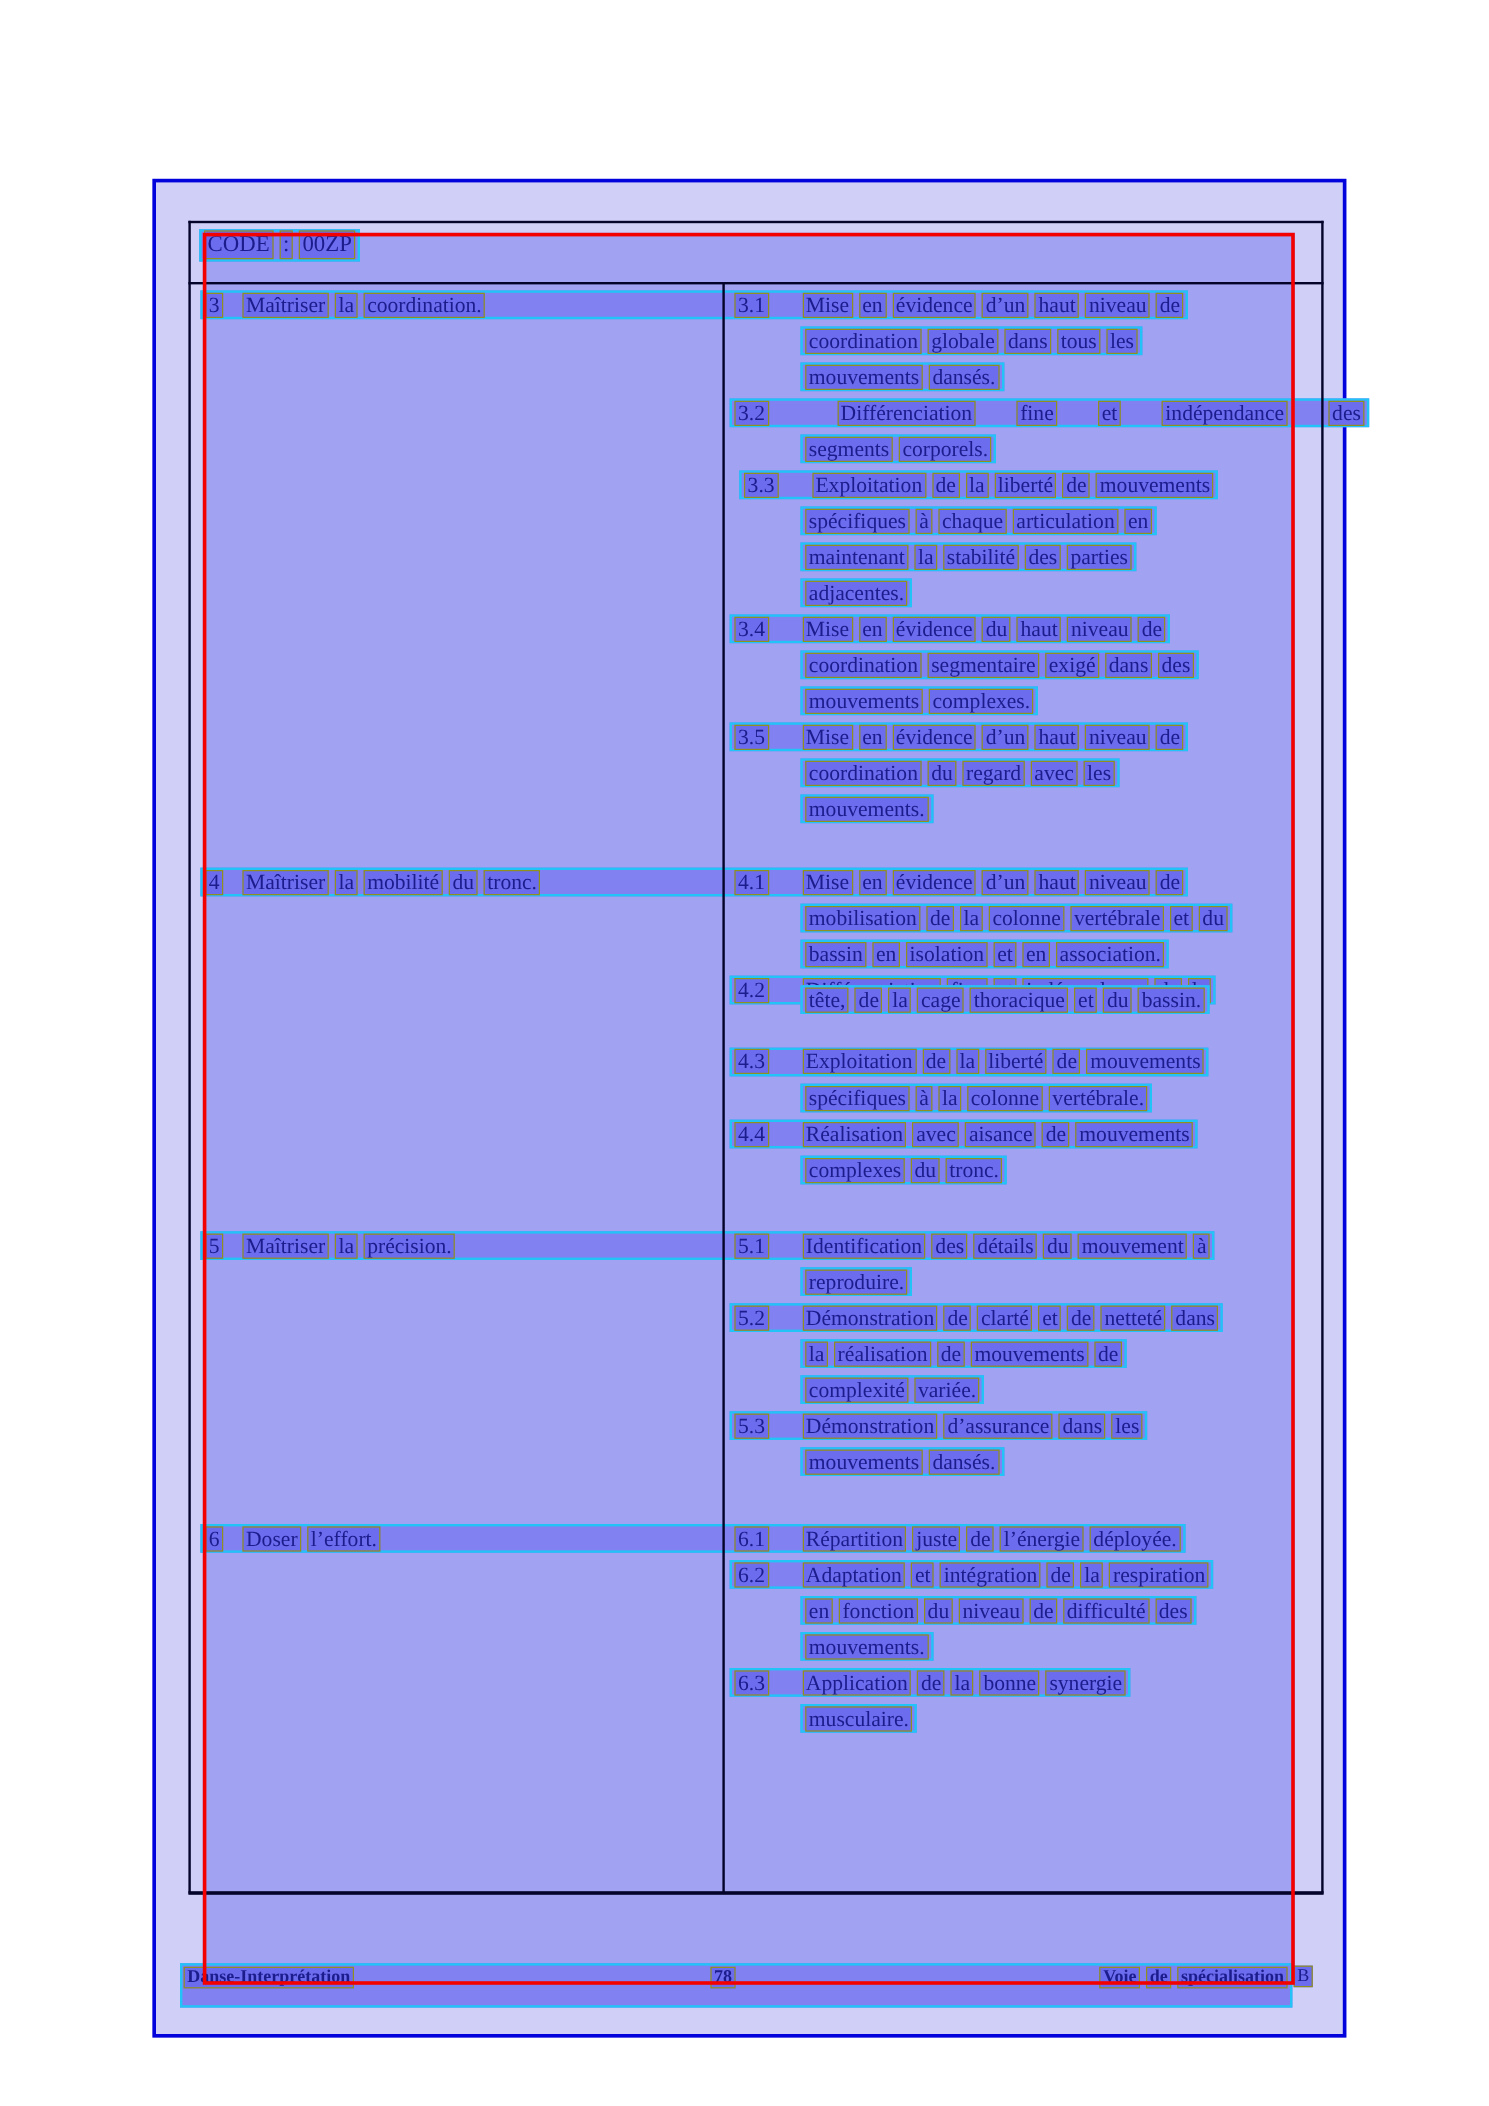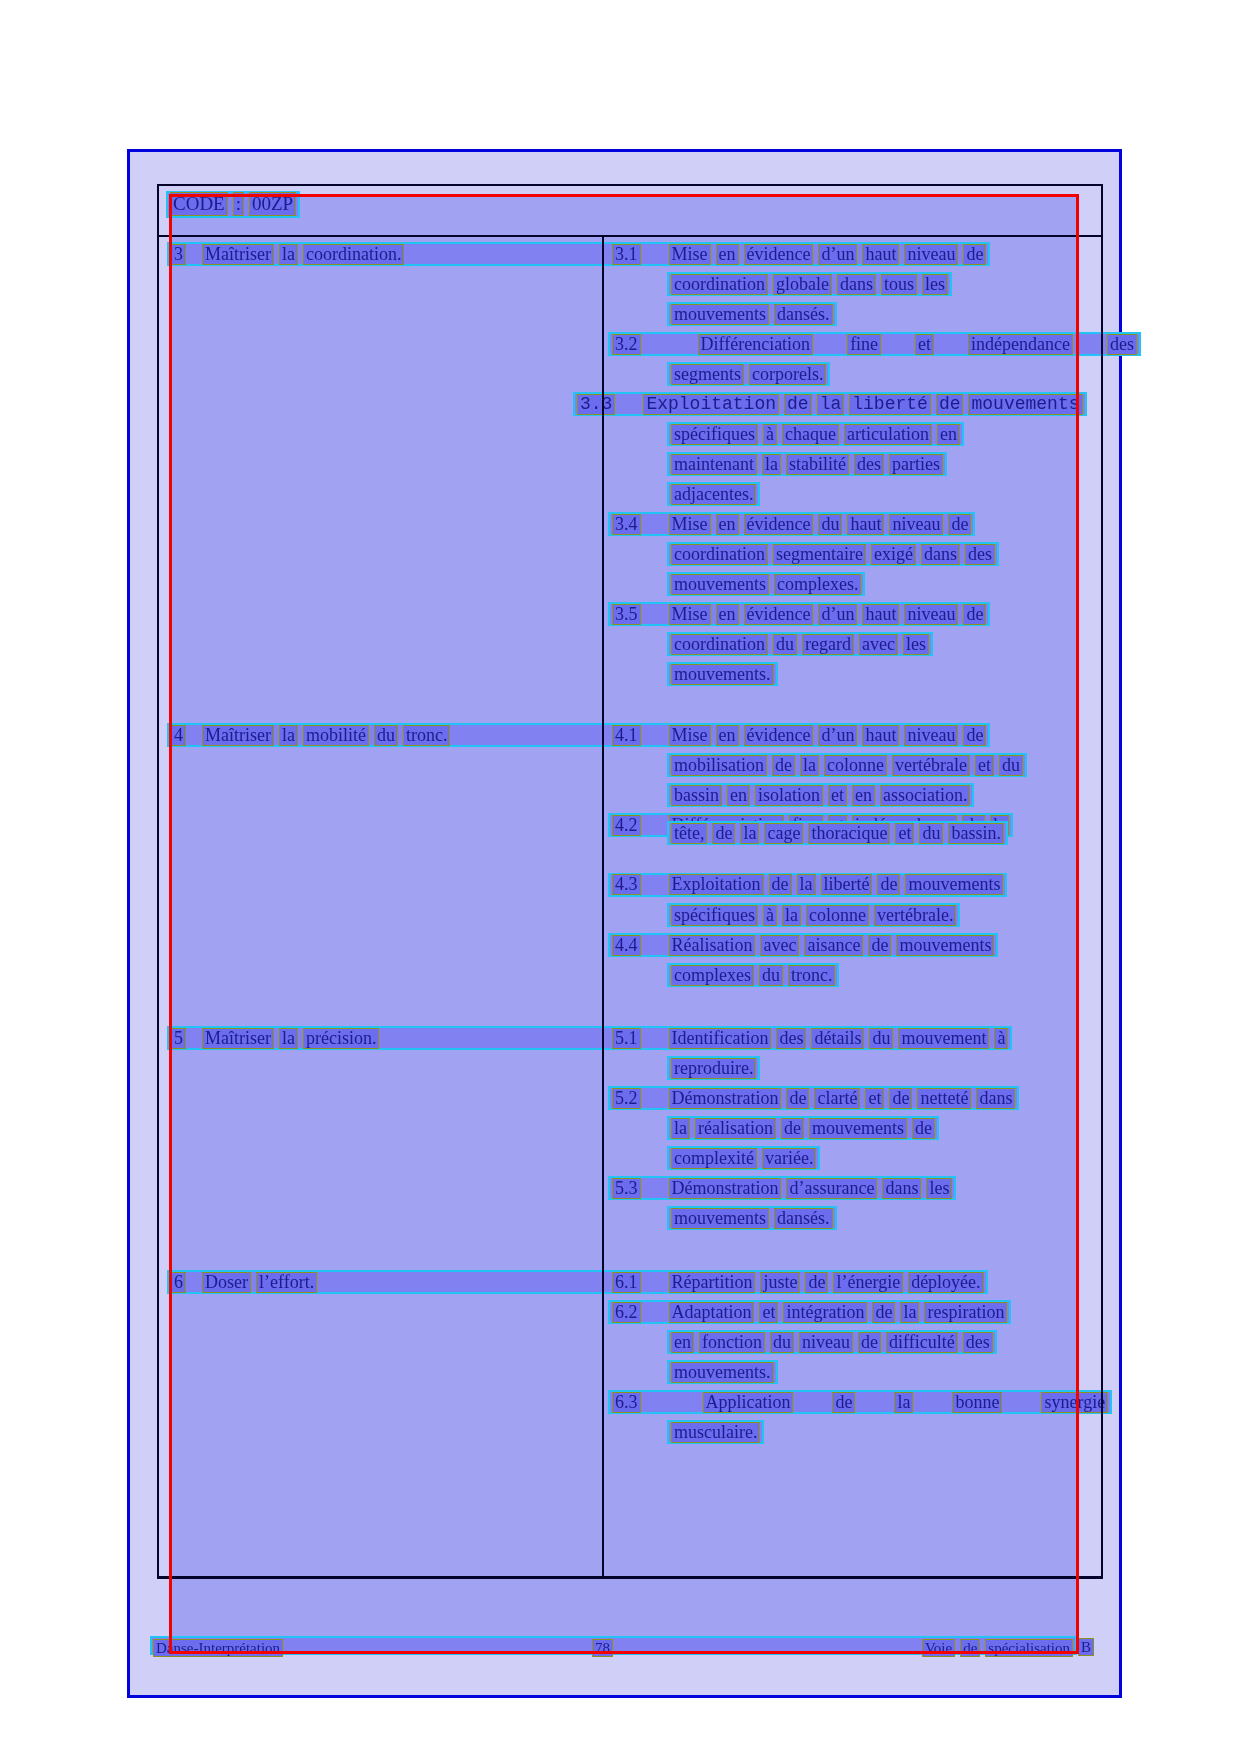--- a/index.html
+++ b/index.html
@@ -38,21 +38,21 @@
     display:inline-block;background:#6c6cee;border:1px solid #90901e;
     color:#1c1c8d;font-size:18px;line-height:19px;padding:0 2px;
     white-space:pre;margin-right:5px;box-sizing:border-box;
   }
   .word:last-child{margin-right:0;}
   .left-cell{display:flex;align-items:center;width:441px;flex:0 0 441px;}
   .obj-num{margin-right:16px;}
   .crit-num{margin-right:28px;}
   .header-band{height:27px;}
   .header-band .word{font-size:19px;line-height:22px;}
-  .footer-band{height:19px;width:927px;}
+  .footer-band{height:37px;width:927px;font-weight:bold;}
   .footer-band .word,.footer-suffix .word{font-size:15px;line-height:16px;}
   .footer-left{position:absolute;left:1px;top:1px;}
   .footer-center{position:absolute;left:440px;top:1px;}
   .footer-right{position:absolute;right:2px;top:1px;display:flex;}
   .footer-suffix{
     position:absolute;left:1078px;top:1638px;z-index:4;display:flex;
   }
 </style>
 </head>
 <body>
@@ -105,21 +105,21 @@
       <span class="word">Différenciation</span>
       <span class="word">fine</span>
       <span class="word">et</span>
       <span class="word">indépendance</span>
       <span class="word">des</span>
     </div>
     <div class="line-band" style="left: 667px; top: 362px;">
       <span class="word">segments</span>
       <span class="word">corporels.</span>
     </div>
-    <div class="line-band" style="left: 573px; top: 392px; font-family: Liberation Mono, monospace;">
+    <div class="line-band" style="left: 616px; top: 392px;">
       <span class="word crit-num">3.3</span>
       <span class="word">Exploitation</span>
       <span class="word">de</span>
       <span class="word">la</span>
       <span class="word">liberté</span>
       <span class="word">de</span>
       <span class="word">mouvements</span>
     </div>
     <div class="line-band" style="left: 667px; top: 422px;">
       <span class="word">spécifiques</span>
@@ -339,21 +339,21 @@
       <span class="word">fonction</span>
       <span class="word">du</span>
       <span class="word">niveau</span>
       <span class="word">de</span>
       <span class="word">difficulté</span>
       <span class="word">des</span>
     </div>
     <div class="line-band" style="left: 667px; top: 1360px;">
       <span class="word">mouvements.</span>
     </div>
-    <div class="line-band" style="left: 608px; top: 1390px; gap: 34px;">
+    <div class="line-band" style="left: 608px; top: 1390px;">
       <span class="word crit-num">6.3</span>
       <span class="word">Application</span>
       <span class="word">de</span>
       <span class="word">la</span>
       <span class="word">bonne</span>
       <span class="word">synergie</span>
     </div>
     <div class="line-band" style="left: 667px; top: 1420px;">
       <span class="word">musculaire.</span>
     </div>

